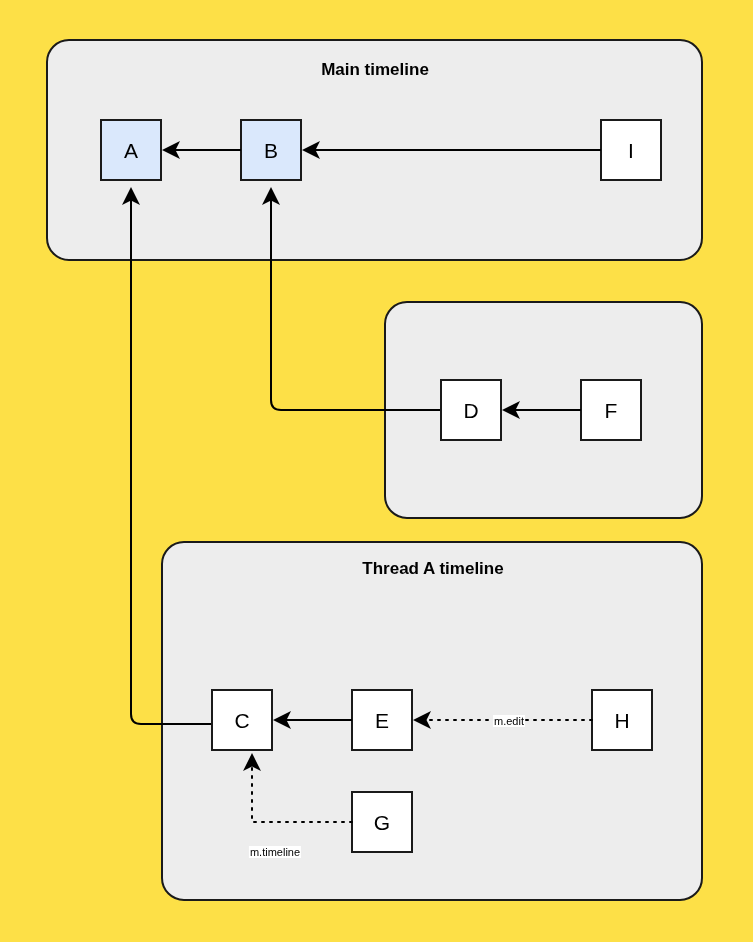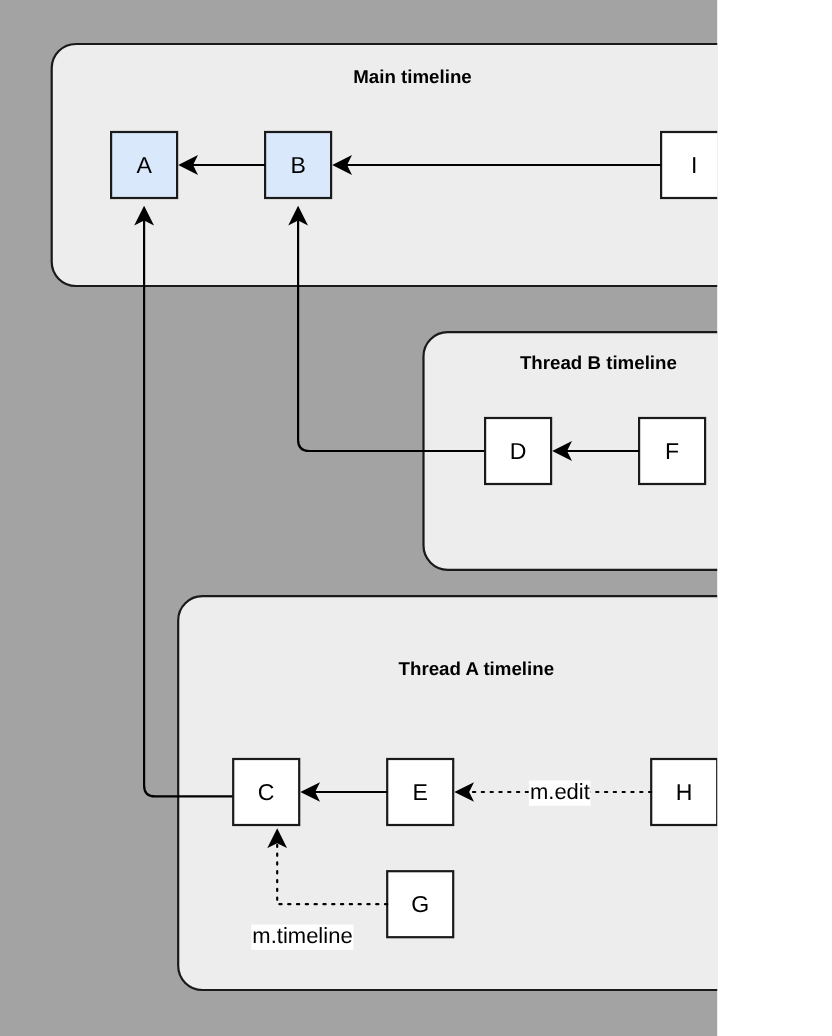--- a/index.html
+++ b/index.html
@@ -2,23 +2,23 @@
 <html><head>
 <meta charset="utf-8">
 <style>
   html, body {
     margin: 0;
     padding: 0;
     background: #ffffff;
   }
   #canvas {
     position: relative;
-    width: 652px;
+    width: 753px;
     height: 942px;
-    background: #a3a3a3;
+    background: #fde047;
     font-family: "Liberation Sans", sans-serif;
     overflow: hidden;
     text-decoration: underline;
   }
   #svg-layer {
     position: absolute;
     left: 0;
     top: 0;
     width: 756px;
     height: 942px;
@@ -35,21 +35,21 @@
   .node-label {
     position: absolute;
     font-size: 21px;
     color: #000000;
     text-align: center;
     white-space: nowrap;
     transform: translate(-50%, -50%);
   }
   .edge-label {
     position: absolute;
-    font-size: 20px;
+    font-size: 11px;
     color: #000000;
     background: #ffffff;
     padding: 0 1px;
     white-space: nowrap;
     transform: translate(-50%, -50%);
   }
 </style>
 </head>
 <body>
 
@@ -122,22 +122,21 @@
     </g>
     <g>
       <line x1="592" y1="720" x2="416" y2="720" stroke="#000000" stroke-width="2" stroke-dasharray="2 6" stroke-linecap="round" marker-end="url(#arrow)"></line>
     </g>
     <g>
       <path d="M 352 822 L 252 822 L 252 756" fill="none" stroke="#000000" stroke-width="2" stroke-dasharray="2 6" stroke-linecap="round" marker-end="url(#arrow)"></path>
     </g>
   </svg>
 
   <div class="group-title" style="left:375px; top:60px;">Main timeline</div>
-  <div class="group-title" style="left:544px; top:320px;">Thread B timeline</div>
-  <div class="group-title" style="left:433px; top:559px;margin-top:40px;">Thread A timeline</div>
+  <div class="group-title" style="left:433px; top:559px;">Thread A timeline</div>
 
   <div class="node-label" style="left:131px; top:151px;">A</div>
   <div class="node-label" style="left:271px; top:151px;">B</div>
   <div class="node-label" style="left:631px; top:151px;">I</div>
   <div class="node-label" style="left:471px; top:411px;">D</div>
   <div class="node-label" style="left:611px; top:411px;">F</div>
   <div class="node-label" style="left:242px; top:721px;">C</div>
   <div class="node-label" style="left:382px; top:721px;">E</div>
   <div class="node-label" style="left:622px; top:721px;">H</div>
   <div class="node-label" style="left:382px; top:823px;">G</div>

